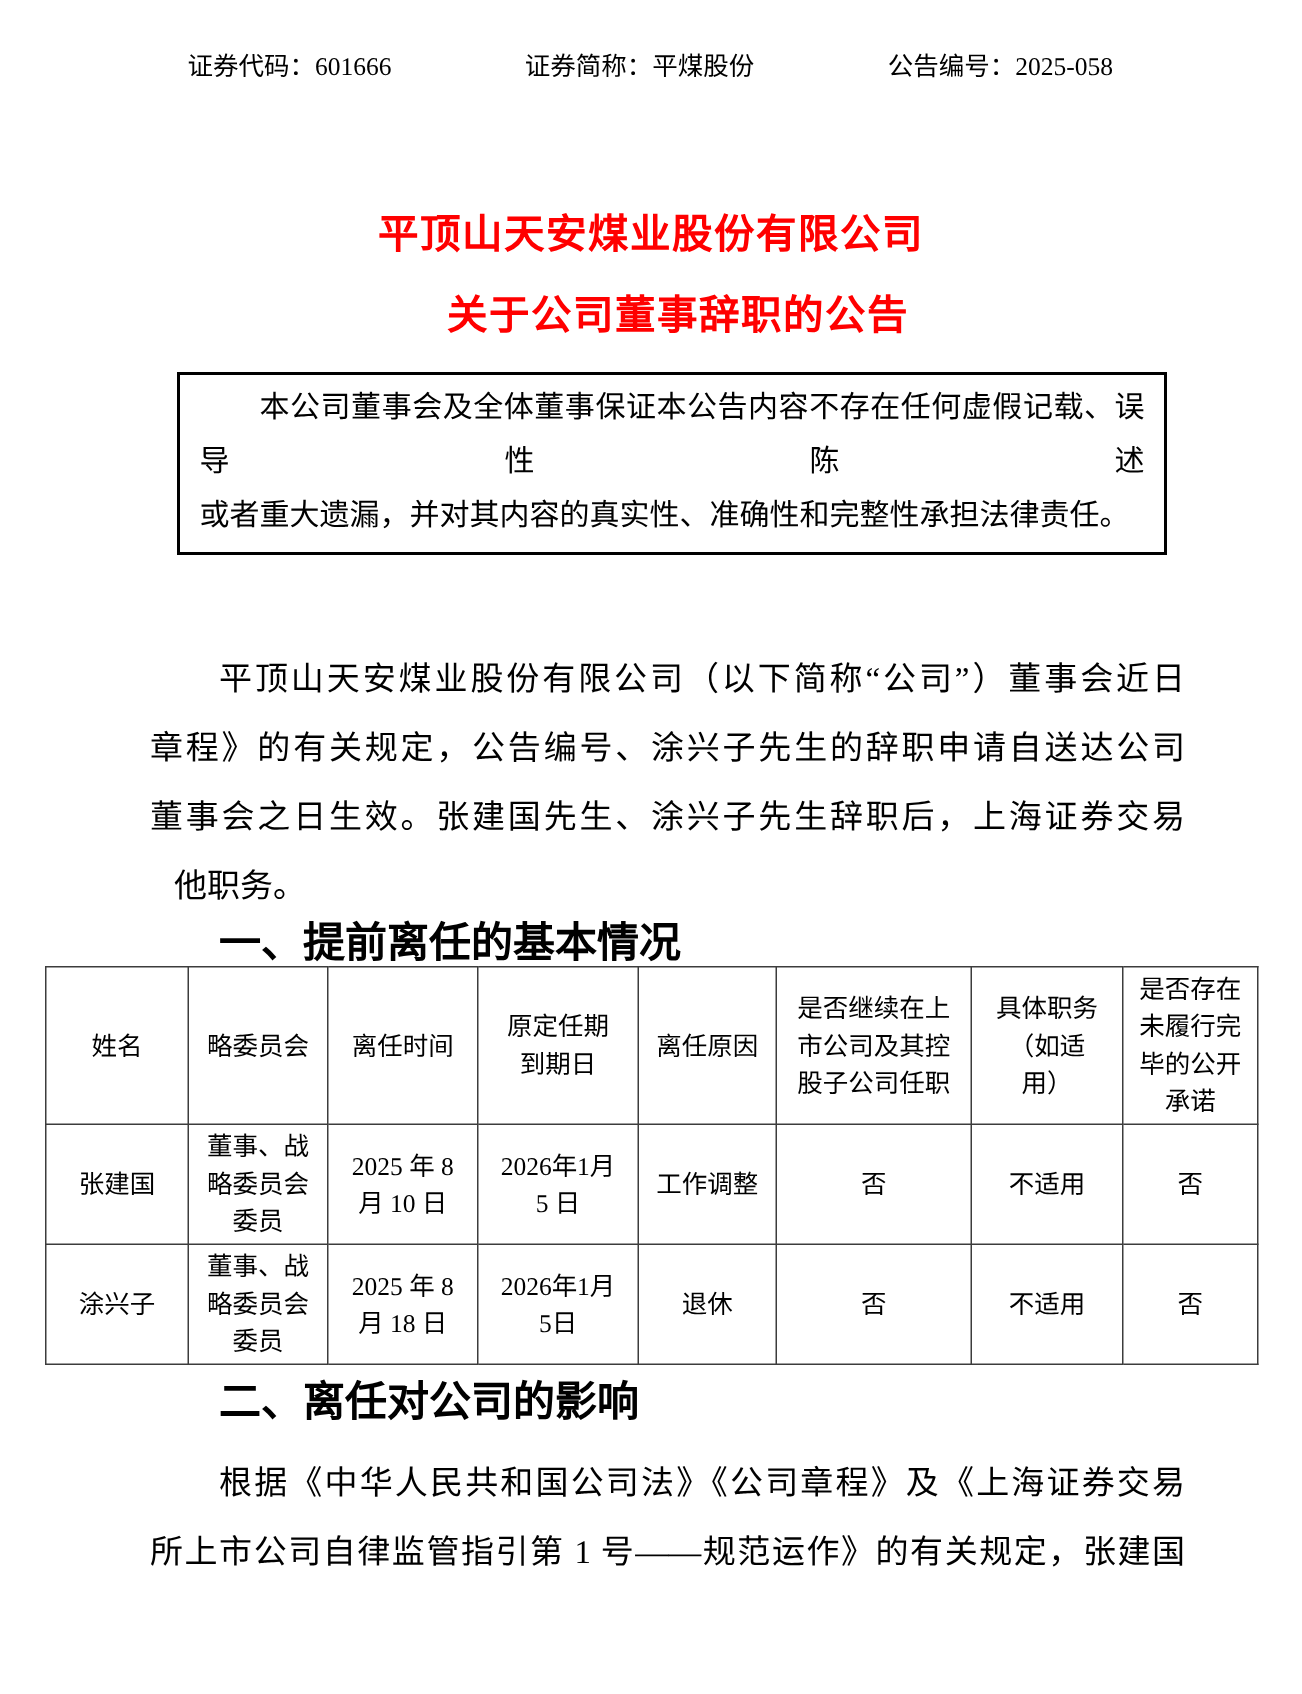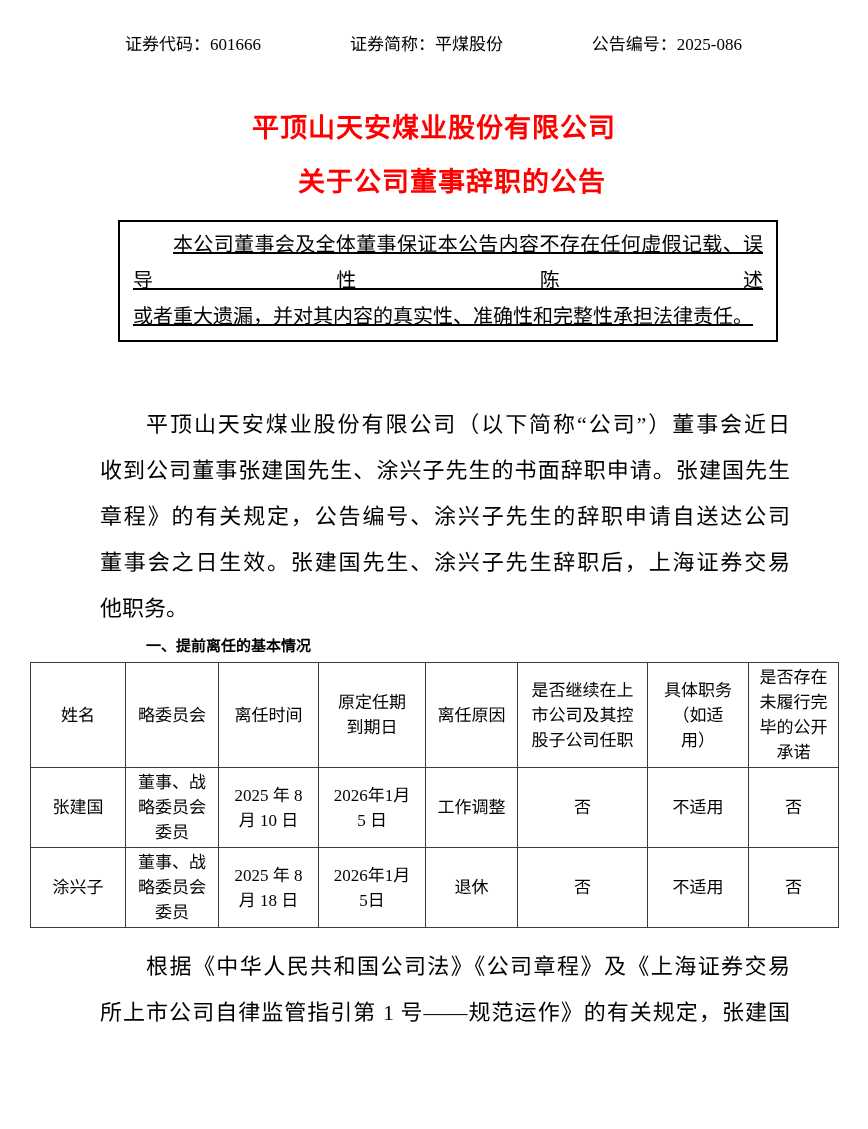--- a/index.html
+++ b/index.html
@@ -19,61 +19,60 @@
   
   .doc-header {
     display: flex;
     justify-content: space-between;
     margin: 0 126px 0 125px;
     font-size: 17px;
     line-height: 22px;
     white-space: nowrap;
   }
   
-  .title-block { margin-top: 56px; text-align: center; }
+  .title-block { margin-top: 84px; text-align: center; }
   .title-line {
     font-family: "Liberation Sans", "DejaVu Sans", sans-serif;
     font-weight: 700;
     font-size: 27px;
     line-height: 32px;
     letter-spacing: 1px;
     color: var(--title-color);
   }
   .title-line + .title-line { margin-top: 22px; padding-left: 36px; }
   
   .disclaimer-box {
     margin: 22px 0 0 118px;
     width: 660px;
     border: 2px solid #000000;
     padding: 4px 13px 6px 13px;
     font-size: 20px;
     line-height: 36px;
-    text-decoration: underline;
   }
   .disclaimer-box .line { text-align: justify; text-align-last: justify; }
   .disclaimer-box .line.first { text-indent: 40px; }
   .disclaimer-box .line.para-end { text-align-last: left; }
   
   .body-text {
     margin-left: 100px;
     width: 690px;
     font-size: 22px;
   }
   .para { margin-top: 60px; }
   .para .line {
     line-height: 46px;
     text-align: justify;
     text-align-last: justify;
   }
   .para .line.first { text-indent: 46px; }
-  .para .line.para-end { text-align-last: left; }
+  .para .line.para-end { text-align-last: left; margin-left: 16px; }
   .section-heading {
-    font-family: Liberation Mono, monospace;
+    font-family: Liberation Serif, serif;
     font-weight: 700;
-    font-size: 15px;
+    font-size: 28px;
     line-height: 28px;
     padding-left: 46px;
   }
   .heading-1 { margin-top: 2px; }
   .heading-2 { margin-top: 12px; }
   .para-2 { margin-top: 16px; }
   .para-2 .line { line-height: 46px; text-align: justify; text-align-last: justify; }
   .para-2 .line.first { text-indent: 46px; }
   
   .info-table {
@@ -96,37 +95,36 @@
   .info-table tr.data { height: 73px; }
 </style>
 </head>
 <body>
 
 <div class="page">
 
   <div class="doc-header">
     <span>证券代码：601666</span>
     <span>证券简称：平煤股份</span>
-    <span>公告编号：2025-086</span>
+    <span>公告编号：2025-058</span>
   </div>
 
   <div class="title-block">
     <div class="title-line">平顶山天安煤业股份有限公司</div>
     <div class="title-line">关于公司董事辞职的公告</div>
   </div>
 
   <div class="disclaimer-box">
     <div class="line first">本公司董事会及全体董事保证本公告内容不存在任何虚假记载、误导性陈述</div>
     <div class="line para-end">或者重大遗漏，并对其内容的真实性、准确性和完整性承担法律责任。</div>
   </div>
 
   <div class="body-text">
     <div class="para">
       <div class="line first">平顶山天安煤业股份有限公司（以下简称“公司”）董事会近日</div>
-      <div class="line">收到公司董事张建国先生、涂兴子先生的书面辞职申请。张建国先生</div>
       <div class="line">章程》的有关规定，公告编号、涂兴子先生的辞职申请自送达公司</div>
       <div class="line">董事会之日生效。张建国先生、涂兴子先生辞职后，上海证券交易</div>
       <div class="line para-end">他职务。</div>
     </div>
     <div class="section-heading heading-1">一、提前离任的基本情况</div>
   </div>
 
   <table class="info-table">
     <colgroup>
       <col style="width:95px">
@@ -182,19 +180,20 @@
 5日</td>
         <td>退休</td>
         <td>否</td>
         <td>不适用</td>
         <td>否</td>
       </tr>
     </tbody>
   </table>
 
   <div class="body-text">
+    <div class="section-heading heading-2">二、离任对公司的影响</div>
     <div class="para-2">
       <div class="line first">根据《中华人民共和国公司法》《公司章程》及《上海证券交易</div>
       <div class="line">所上市公司自律监管指引第 1 号——规范运作》的有关规定，张建国</div>
     </div>
   </div>
 
 </div>
 
 </body></html>

